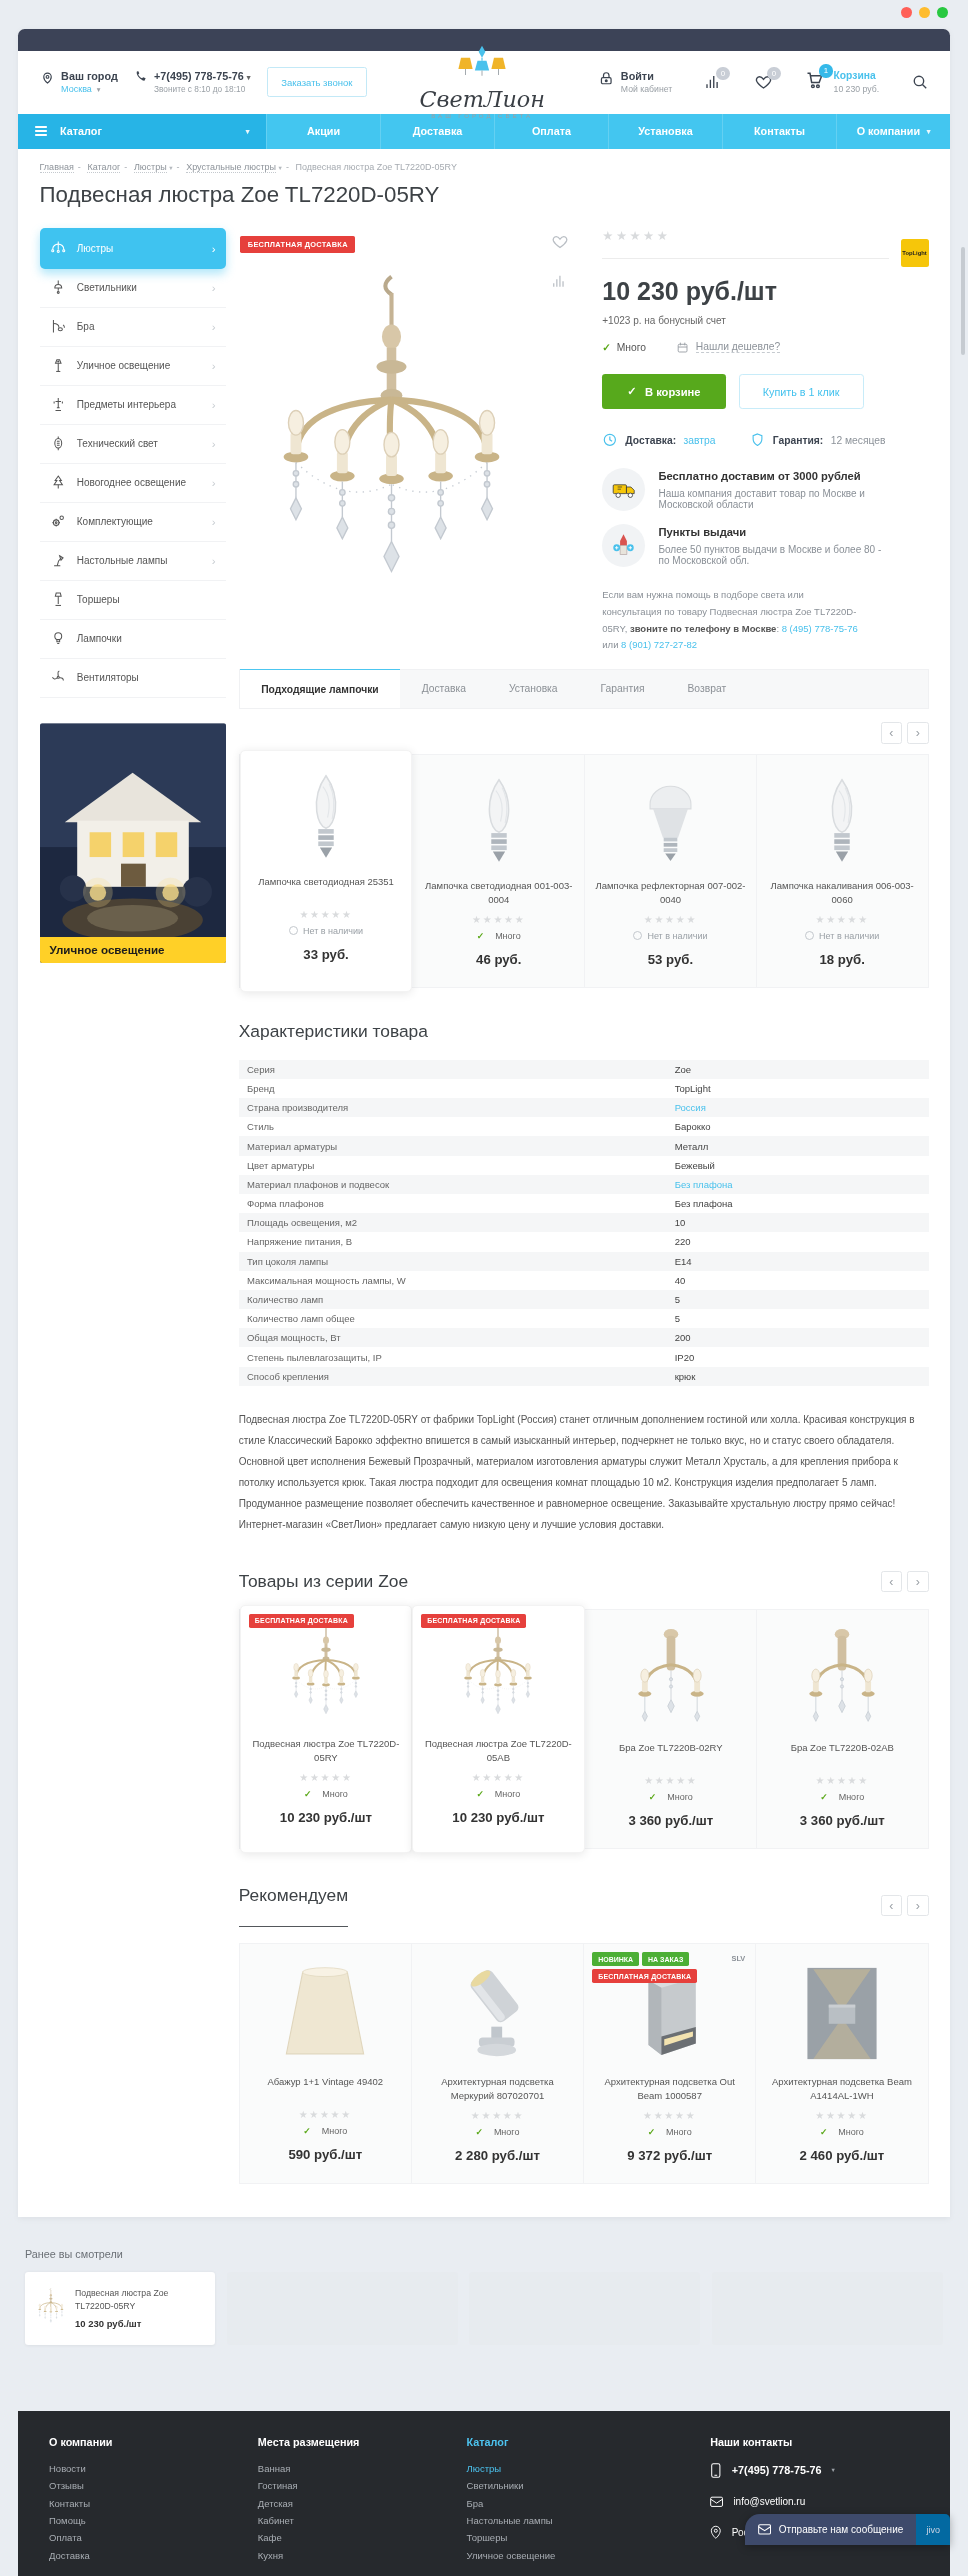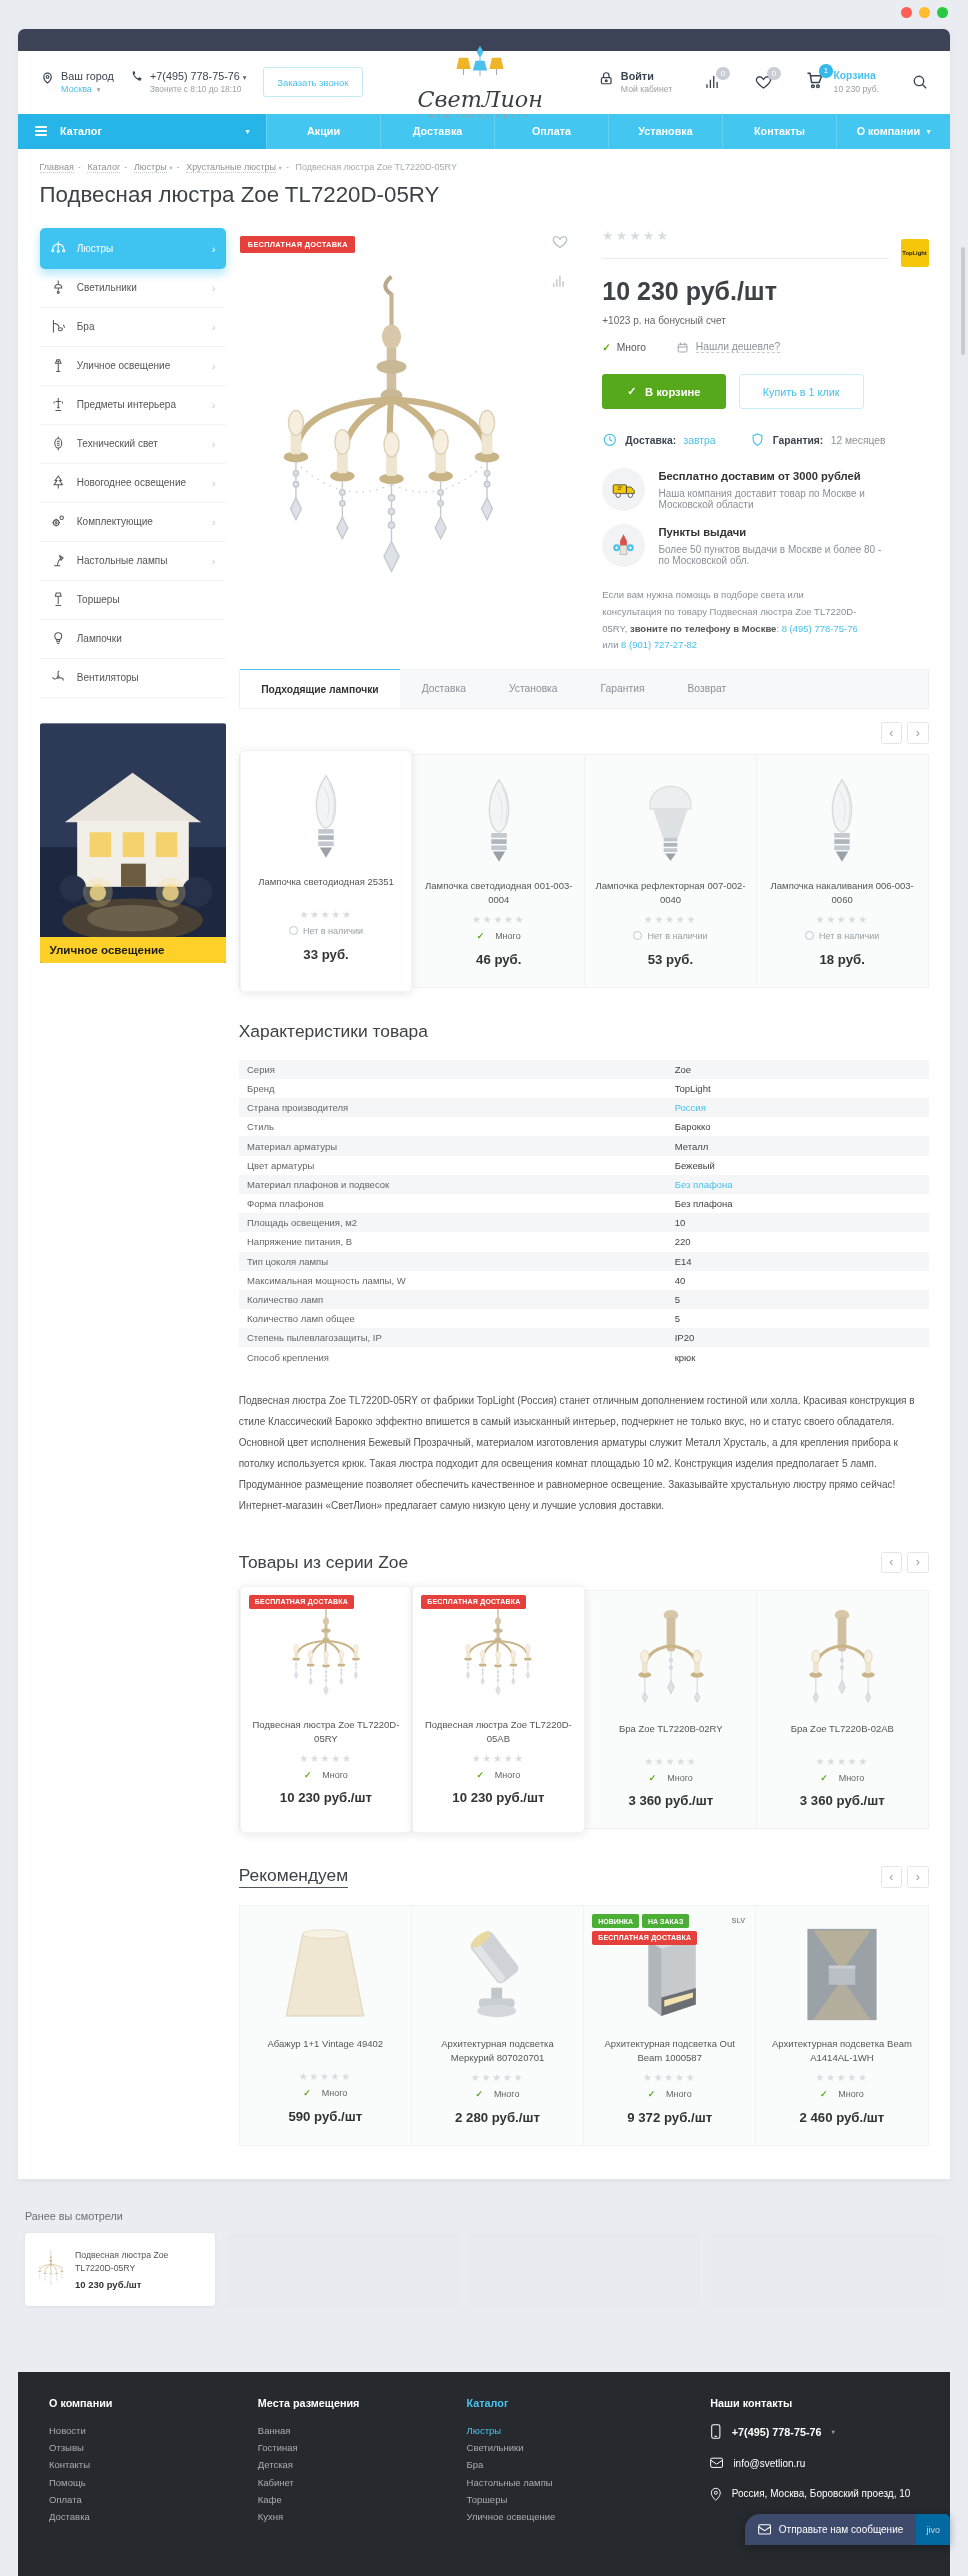--- a/index.html
+++ b/index.html
@@ -7,21 +7,21 @@
 .page{position:relative;width:968px;height:2576px;margin:0 auto;background:#e9edf2;overflow:hidden;padding-top:29px}
 .dots{position:absolute;top:7.4px;right:20px;display:flex;gap:7.4px}
 .dot{width:10.8px;height:10.8px;border-radius:50%}
 .scrollbar{position:absolute;right:3.3px;top:247px;width:4.1px;height:108px;background:#c6cbd1;border-radius:2.5px}
 .shell{margin:0 18px;background:#fff;border-radius:6.6px 6.6px 0 0;box-shadow:0 1.7px 6.6px rgba(0,0,0,.05)}
 .topstrip{height:21.5px;background:#3c4357;border-radius:6.6px 6.6px 0 0}
 
 .header{display:flex;align-items:center;justify-content:space-between;padding:10.8px 21.5px;height:63px}
 .hgroup{display:flex;align-items:center;gap:16.5px}
 .icn{display:inline-flex;align-items:center;justify-content:center;color:#3c4450}
-.city .t1,.phone .t1{font-size:10.8px;font-weight:normal;color:#3c4450}
+.city .t1,.phone .t1{font-size:10.8px;font-weight:bold;color:#3c4450}
 .city .t2{font-size:9px;color:#49c1ec;margin-top:2.5px}
 .city .t2 .caret{color:#9aa0a6;font-size:7.4px;margin-left:5px}
 .phone .t2{font-size:8.3px;color:#9aa0a6;margin-top:2.5px}
 .phone .t1 .caret{font-size:7.4px;color:#666}
 .cityrow,.phonerow{display:flex;gap:6.6px;align-items:flex-start}
 .callback{border:0.8px solid #c3e9f7;color:#49c1ec;font-size:9.5px;padding:8.3px 13.2px;border-radius:2.5px;background:#fff;cursor:pointer}
 .logo{text-align:center;line-height:1}
 .logo-title{font-family:"DejaVu Serif",serif;font-style:italic;font-size:22.3px;color:#3a3f45;margin-top:10px}
 .logo-tag{font-size:6.2px;letter-spacing:2.9px;color:#9aa0a6;margin-top:3.3px}
 .login .t1{font-size:10.8px;font-weight:bold;color:#3c4450}
@@ -119,21 +119,21 @@
 .h2{font-size:17.4px;font-weight:400;color:#3d4246}
 .specs{margin-top:33px}
 .spec-table{margin-top:18px;font-size:9.5px}
 .spec-row{display:flex}
 .spec-row:nth-child(odd){background:#f5f6f7}
 .spec-label{flex:0 0 62%;padding:4.1px 8.3px;color:#666}
 .spec-value{flex:1;padding:4.1px 8.3px;color:#444}
 .spec-value.link{color:#49c1ec;cursor:pointer}
 .desc{margin-top:23px;font-size:10px;color:#555;line-height:2.1;padding-right:6.6px}
 .sec-title-row{display:flex;justify-content:space-between;align-items:center;margin:36px 0 16.5px}
-.u-line{border-bottom:0.8px solid #53575b;padding-bottom:1px}
+.u-line{border-bottom:0.8px solid #53575b;padding-bottom:20px}
 .arrow-pair{display:flex;gap:5px}
 
 .viewed{margin:31px 25px 0}
 .viewed h3{font-size:10.8px;color:#6b7076;font-weight:400;margin-bottom:11.6px}
 .viewed-row{display:flex;gap:11.6px}
 .viewed-card{width:190px;flex:none;background:#fff;border-radius:3.3px;padding:8.3px 10px;display:flex;gap:8.3px;align-items:center;box-shadow:0 0.8px 3.3px rgba(0,0,0,.06);cursor:pointer}
 .viewed-card .nm{font-size:8.7px;color:#555;line-height:1.45}
 .viewed-card .pr{font-weight:bold;font-size:9.5px;margin-top:5px;color:#333}
 .placeholder{flex:1;background:#e7ebef;border-radius:3.3px;height:73px}
 
@@ -793,20 +793,24 @@
                 </div>
               <div class="spec-row">
                   <div class="spec-label">Количество ламп</div>
                   <div class="spec-value">5</div>
                 </div>
               <div class="spec-row">
                   <div class="spec-label">Количество ламп общее</div>
                   <div class="spec-value">5</div>
                 </div>
               <div class="spec-row">
+                  <div class="spec-label">Общая мощность, Вт</div>
+                  <div class="spec-value">200</div>
+                </div>
+              <div class="spec-row">
                   <div class="spec-label">Степень пылевлагозащиты, IP</div>
                   <div class="spec-value">IP20</div>
                 </div>
               <div class="spec-row">
                   <div class="spec-label">Способ крепления</div>
                   <div class="spec-value">крюк</div>
                 </div>
             </div>
             <p class="desc">Подвесная люстра Zoe TL7220D-05RY от фабрики TopLight (Россия) станет отличным дополнением гостиной или холла. Красивая конструкция в стиле Классический Барокко эффектно впишется в самый изысканный интерьер, подчеркнет не только вкус, но и статус своего обладателя. Основной цвет исполнения Бежевый Прозрачный, материалом изготовления арматуры служит Металл Хрусталь, а для крепления прибора к потолку используется крюк. Такая люстра подходит для освещения комнат площадью 10 м2. Конструкция изделия предполагает 5 ламп. Продуманное размещение позволяет обеспечить качественное и равномерное освещение. Заказывайте хрустальную люстру прямо сейчас! Интернет-магазин «СветЛион» предлагает самую низкую цену и лучшие условия доставки.</p>
           </div>

